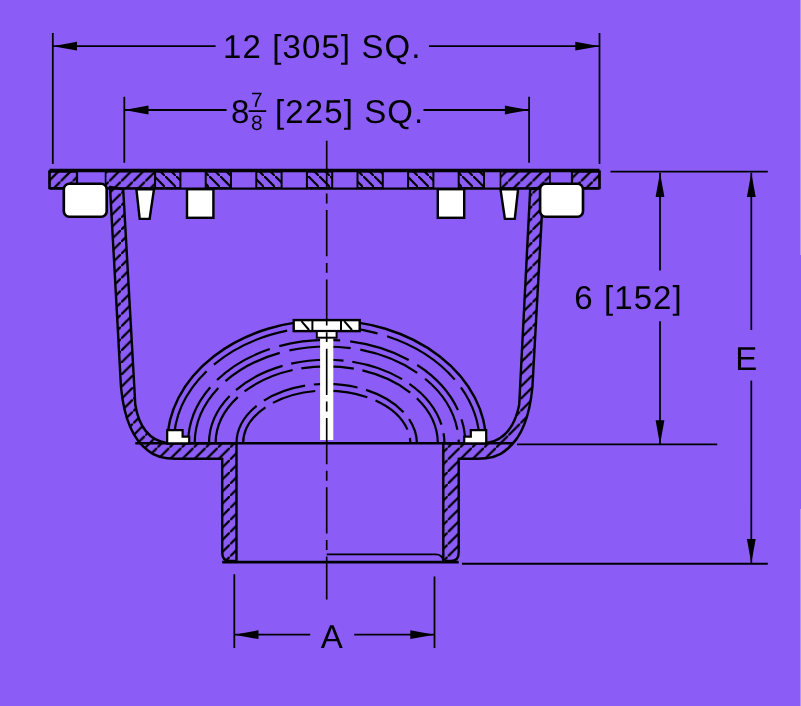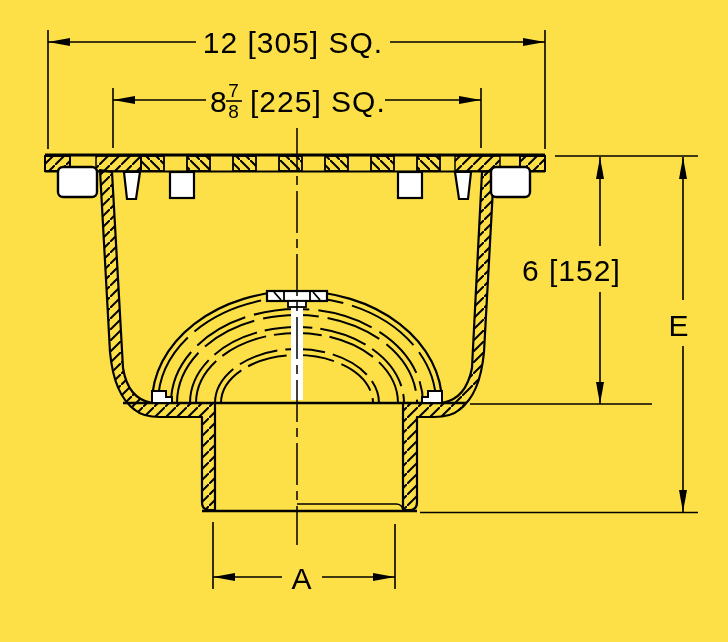--- a/index.html
+++ b/index.html
@@ -1,16 +1,16 @@
 <!DOCTYPE html>
 <html><head>
 <meta charset="utf-8">
 <style>
   html,body{margin:0;padding:0;background:#ffffff;}
-  .stage{position:relative;width:728px;height:642px;background:#fde047;overflow:hidden;}
+  .stage{position:relative;width:728px;height:642px;background:#8b5cf6;overflow:hidden;}
   svg{display:block;}
   .dimtext{font-family:"Liberation Sans", sans-serif;fill:#000;letter-spacing:1px;}
   .t30{font-size:30px;}
   .t19{font-size:19px;}
   .struct{stroke:#000;stroke-width:2.2;stroke-linejoin:round;}
   .thin{stroke:#000;stroke-width:1.6;fill:none;}
   .arrow{fill:#000;stroke:none;}
 </style>
 </head>
 <body>

